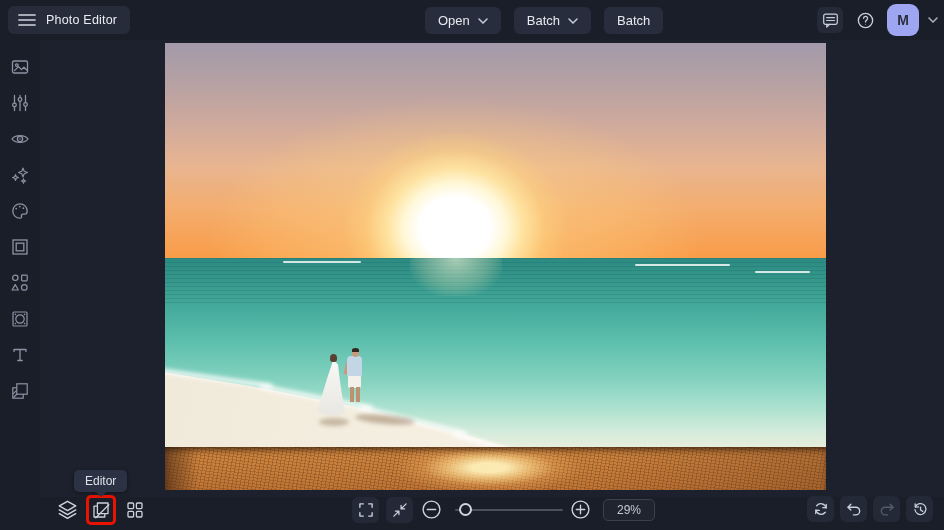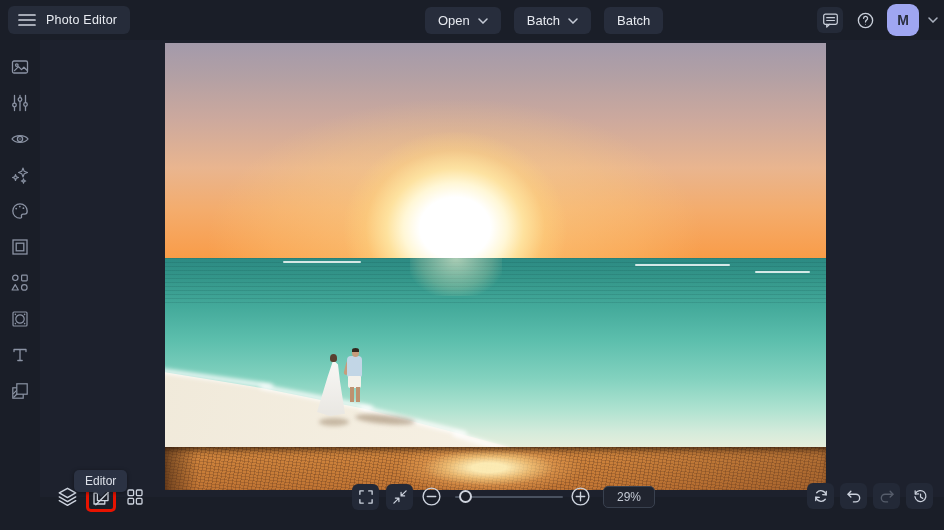--- a/index.html
+++ b/index.html
@@ -67,21 +67,21 @@
        background:
         radial-gradient(ellipse 95px 26px at 49% 48%, rgba(255,240,185,.95) 0 18%, rgba(255,216,140,.65) 45%, rgba(255,190,110,.25) 70%, transparent 100%),
         repeating-linear-gradient(100deg, rgba(96,55,30,.32) 0 1px, transparent 1px 4px),
         repeating-linear-gradient(8deg, rgba(70,40,22,.22) 0 1px, transparent 1px 3px),
         linear-gradient(90deg, rgba(45,24,12,.55) 0, transparent 5%),
         linear-gradient(270deg, rgba(95,52,26,.28) 0, transparent 35%),
         linear-gradient(180deg,#d2883f,#c07433);
        box-shadow:inset 0 5px 7px -3px rgba(35,18,8,.85);}
 
   
-  .bottombar{position:absolute;left:0;bottom:17px;width:100%;height:33px;color:#c6ccd8;}
+  .bottombar{position:absolute;left:0;bottom:4px;width:100%;height:33px;color:#c6ccd8;}
   .bb-left{position:absolute;left:55px;top:0;height:33px;display:flex;align-items:center;gap:10px;}
   .bb-ic{width:24px;height:24px;display:flex;align-items:center;justify-content:center;color:#cdd3de;cursor:pointer;background:transparent;border:none;padding:0;}
   .flatten-hl{box-shadow:0 0 0 3px #e81300;border-radius:2px;}
   .bb-center{position:absolute;left:352px;top:0;height:33px;display:flex;align-items:center;}
   .bb-sq{width:27px;height:26px;background:#232937;border-radius:6px;display:flex;align-items:center;
          justify-content:center;color:#ccd2dd;cursor:pointer;margin-right:7px;border:none;padding:0;}
   .zoom-circ{width:22px;height:22px;display:flex;align-items:center;justify-content:center;color:#ccd2dd;cursor:pointer;background:none;border:none;padding:0;}
   .slider{position:relative;width:108px;height:14px;margin:0 6px;cursor:pointer;}
   .slider-track{position:absolute;left:0;top:6px;width:100%;height:2px;background:#49515f;border-radius:1px;}
   .slider-handle{position:absolute;left:4px;top:0;width:13px;height:13px;border:2px solid #cfd4de;border-radius:50%;

